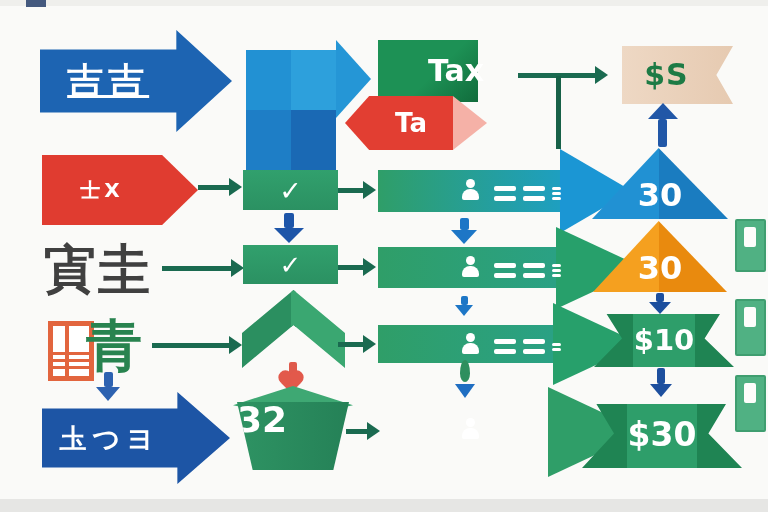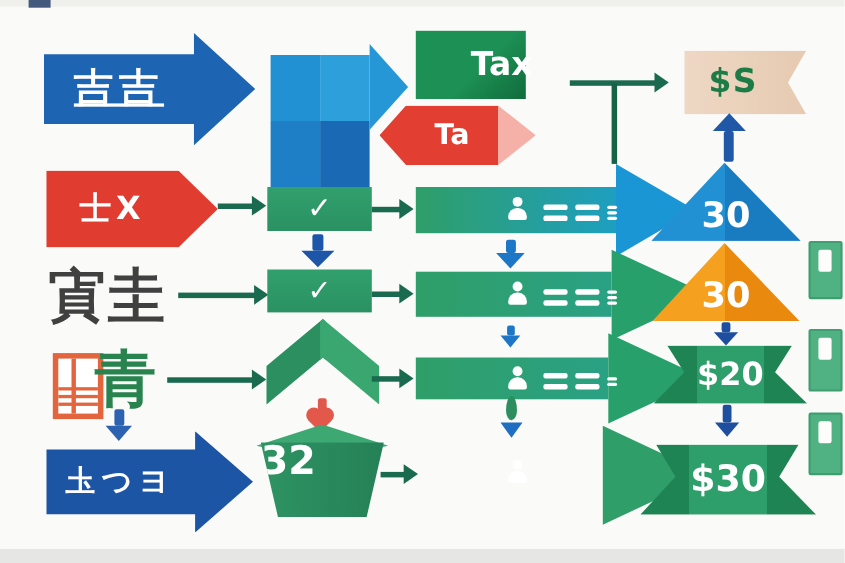--- a/index.html
+++ b/index.html
@@ -38,21 +38,21 @@
   <div class="abs" style="left:26px;top:0;width:20px;height:7px;background:#44597e;"></div>
   <div class="abs" style="left:0;top:499px;width:768px;height:13px;background:#e6e6e4;"></div>
 
   <div class="abs" style="left:40px;top:30px;width:192px;height:102px;">
     <div class="shape" style="background:#1d64b2;clip-path:polygon(0 19%,71% 19%,71% 0,100% 50%,71% 100%,71% 81%,0 81%);"></div>
     <span class="lbl" style="left:0;width:71%;text-align:center;top:50%;transform:translateY(-50%);font-size:36px;letter-spacing:5px;text-decoration:underline;">吉吉</span>
   </div>
 
   <div class="abs" style="left:42px;top:155px;width:156px;height:70px;">
     <div class="shape" style="background:#e03c30;clip-path:polygon(0 0,77% 0,100% 50%,77% 100%,0 100%);"></div>
-    <span class="lbl" style="left:0;width:77%;text-align:center;top:50%;transform:translateY(-50%);font-size:29px;letter-spacing:4px;">士X</span>
+    <span class="lbl" style="left:0;width:77%;text-align:center;top:50%;transform:translateY(-50%);font-size:20px;letter-spacing:4px;">士X</span>
   </div>
   <div class="conn" style="left:198px;top:185px;width:32px;"></div>
 
   <span class="lbl" style="left:44px;top:243px;font-size:52px;color:#404040;letter-spacing:2px;">寊圭</span>
   <div class="conn" style="left:162px;top:266px;width:70px;"></div>
 
   <div class="win" style="left:48px;top:321px;">
     <div class="v"></div>
     <div class="h" style="top:26px;"></div>
     <div class="h" style="top:33px;"></div>
@@ -96,21 +96,21 @@
   <div class="conn" style="left:338px;top:342px;width:26px;"></div>
 
   <div class="stem" style="left:289px;top:362px;width:8px;height:16px;background:#df5a4c;"></div>
   <div class="heart" style="left:284px;top:376px;"></div>
   <div class="abs" style="left:233px;top:386px;width:120px;height:32px;background:#3ea873;clip-path:polygon(0 60%,50% 0,100% 60%,50% 100%);"></div>
   <div class="abs" style="left:237px;top:402px;width:112px;height:68px;background:linear-gradient(90deg,#2e9363,#258157);clip-path:polygon(0 0,100% 0,86% 100%,14% 100%);">
     <span class="lbl" style="left:0;width:100%;top:0;font-size:36px;">32</span>
   </div>
   <div class="conn" style="left:346px;top:429px;width:22px;"></div>
 
-  <div class="abs" style="left:378px;top:28px;width:100px;height:62px;background:linear-gradient(135deg,#1d9155 55%,#116c3c 100%);">
+  <div class="abs" style="left:378px;top:40px;width:100px;height:62px;background:linear-gradient(135deg,#1d9155 55%,#116c3c 100%);">
     <span class="lbl" style="left:28px;width:100%;text-align:center;top:50%;transform:translateY(-50%);font-size:30px;">Tax</span>
   </div>
 
   <div class="conn" style="left:518px;top:73px;width:78px;"></div>
   <div class="abs" style="left:556px;top:76px;width:5px;height:73px;background:#176148;"></div>
 
   <div class="abs" style="left:345px;top:96px;width:142px;height:54px;">
     <div class="shape" style="background:linear-gradient(90deg,#e23e32 0 76%,#f5b1a7 76% 100%);clip-path:polygon(0 50%,17% 0,76% 0,100% 50%,76% 100%,17% 100%);"></div>
     <span class="lbl" style="left:17%;width:59%;text-align:center;top:50%;transform:translateY(-50%);font-size:26px;">Ta</span>
   </div>
@@ -207,21 +207,21 @@
   </div>
 
   <div class="abs" style="left:593px;top:221px;width:134px;height:71px;background:linear-gradient(90deg,#f5a01f 0 49%,#e98a0e 49% 100%);clip-path:polygon(49% 0,100% 100%,0 100%);">
     <span class="lbl" style="left:0;width:100%;text-align:center;bottom:8px;font-size:32px;">30</span>
   </div>
 
   <div class="stem" style="left:656px;top:293px;width:8px;height:9px;background:#1d4f9e;"></div>
   <div class="tri" style="left:649px;top:302px;border-top:12px solid #1d4f9e;border-left:11px solid transparent;border-right:11px solid transparent;"></div>
 
   <div class="abs" style="left:594px;top:314px;width:140px;height:53px;background:linear-gradient(90deg,#1f8453 0 28%,#2e9e6a 28% 72%,#1f8453 72% 100%);clip-path:polygon(9% 0,90% 0,79% 46%,100% 100%,0 100%,20% 46%);">
-    <span class="lbl" style="left:0;width:100%;text-align:center;top:12px;font-size:29px;">$20</span>
+    <span class="lbl" style="left:0;width:100%;text-align:center;top:12px;font-size:29px;">$10</span>
   </div>
 
   <div class="stem" style="left:657px;top:368px;width:8px;height:16px;background:#1d4f9e;"></div>
   <div class="tri" style="left:650px;top:384px;border-top:13px solid #1d4f9e;border-left:11px solid transparent;border-right:11px solid transparent;"></div>
 
   <div class="abs" style="left:582px;top:404px;width:160px;height:64px;background:linear-gradient(90deg,#1f8453 0 28%,#2e9e6a 28% 72%,#1f8453 72% 100%);clip-path:polygon(9% 0,90% 0,79% 46%,100% 100%,0 100%,20% 46%);">
     <span class="lbl" style="left:0;width:100%;text-align:center;top:14px;font-size:33px;">$30</span>
   </div>
 
   <div class="tag" style="left:735px;top:219px;height:49px;">

